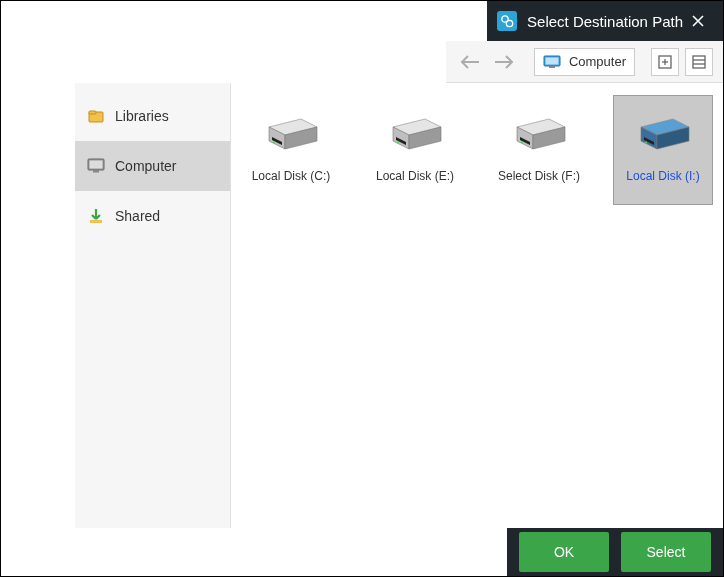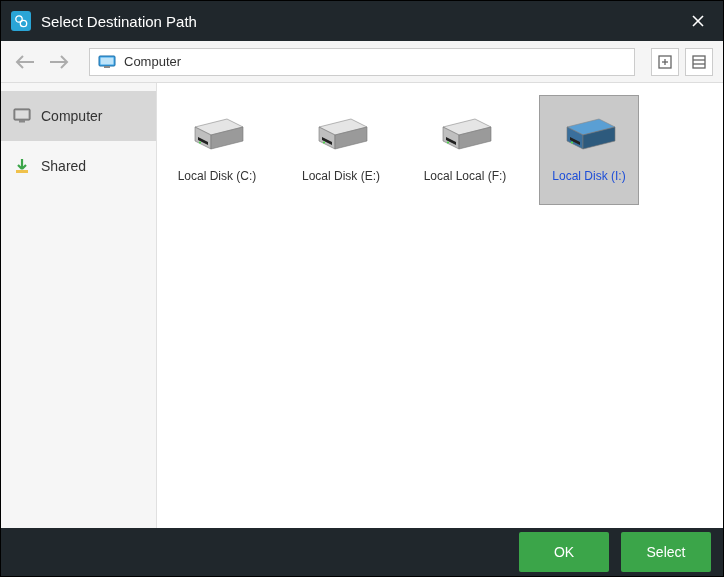--- a/index.html
+++ b/index.html
@@ -1,17 +1,17 @@
 <!DOCTYPE html>
 <html><head>
 <meta charset="utf-8">
 <style>
   * { box-sizing: border-box; margin: 0; padding: 0; }
   html, body { width: 724px; height: 577px; font-family: "Segoe UI", Tahoma, sans-serif; overflow: hidden; }
-  .window { width: 724px; height: 577px; background: #fff; display: flex; flex-direction: column; border: 1px solid #000; }
+  .window { width: 724px; height: 577px; background: #fff; display: flex; flex-direction: column; border: 1px solid #000; align-items: flex-end; }
   .titlebar { height: 40px; background: #20272c; color: #fff; display: flex; align-items: center; padding: 0 10px; }
   .app-icon { width: 20px; height: 20px; background: #2aa5d6; border-radius: 3px; display: flex; align-items: center; justify-content: center; margin-right: 10px; }
   .title-text { font-size: 15px; flex: 1; }
   .close-btn { width: 30px; height: 30px; display: flex; align-items: center; justify-content: center; cursor: pointer; }
   .close-btn svg { stroke: #fff; }
   .toolbar { height: 42px; background: #f5f5f5; border-bottom: 1px solid #ddd; display: flex; align-items: center; padding: 0 10px; gap: 6px; }
   .nav-btn { width: 28px; height: 28px; display: flex; align-items: center; justify-content: center; cursor: pointer; opacity: 0.5; }
   .nav-btn svg { stroke: #666; }
   .path-box { flex: 1; margin-left: 10px; margin-right: 10px; height: 28px; border: 1px solid #ccc; background: #fff; display: flex; align-items: center; padding: 0 8px; gap: 8px; font-size: 13px; color: #333; }
   .path-box .pc-icon svg { display: block; }
@@ -83,20 +83,29 @@
       <svg width="16" height="16" viewBox="0 0 16 16" fill="none" stroke="#666" stroke-width="1.3">
           <rect x="2" y="2" width="12" height="12"></rect>
           <line x1="2" y1="6" x2="14" y2="6"></line>
           <line x1="2" y1="10" x2="14" y2="10"></line>
         </svg>
     </div>
   </div>
 
   <div class="body">
     <div class="sidebar" id="sidebar">
+        <div class="sb-item">
+          <span class="sb-icon">
+            <svg width="18" height="18" viewBox="0 0 18 18">
+              <rect x="2" y="5" width="14" height="10" rx="1" fill="#f0c14b" stroke="#c98f1b"></rect>
+              <rect x="2" y="4" width="7" height="3" rx="1" fill="#f0c14b" stroke="#c98f1b"></rect>
+            </svg>
+          </span>
+          <span>Libraries</span>
+        </div>
         <div class="sb-item selected">
           <span class="sb-icon">
             <svg width="18" height="16" viewBox="0 0 18 16">
               <rect x="1" y="1" width="16" height="11" rx="1" fill="#999" stroke="#666"></rect>
               <rect x="2.5" y="2.5" width="13" height="8" fill="#ddd"></rect>
               <rect x="6" y="12" width="6" height="2.5" fill="#888"></rect>
             </svg>
           </span>
           <span>Computer</span>
         </div>
@@ -133,21 +142,21 @@
             <div class="disk-label">Local Disk (E:)</div>
           </div>
           <div class="disk-item">
             <div class="disk-icon"><svg width="60" height="42" viewBox="0 0 60 42">
                 <polygon points="8,10 40,2 56,10 24,18" fill="#e5e5e5" stroke="#888" stroke-width="0.6"></polygon>
                 <polygon points="8,10 24,18 24,32 8,24" fill="#bfbfbf" stroke="#777" stroke-width="0.6"></polygon>
                 <polygon points="24,18 56,10 56,24 24,32" fill="#9a9a9a" stroke="#777" stroke-width="0.6"></polygon>
                 <rect x="11" y="20" width="10" height="3" fill="#222" transform="skewY(26)" transform-origin="11 20"></rect>
                 <circle cx="13" cy="25.5" r="1.1" fill="#4bd94b"></circle>
               </svg></div>
-            <div class="disk-label">Local Local (F:)</div>
+            <div class="disk-label">Select Disk (F:)</div>
           </div>
           <div class="disk-item selected">
             <div class="disk-icon"><svg width="60" height="42" viewBox="0 0 60 42">
                 <polygon points="8,10 40,2 56,10 24,18" fill="#5a9fd4" stroke="#888" stroke-width="0.6"></polygon>
                 <polygon points="8,10 24,18 24,32 8,24" fill="#3a6f9c" stroke="#777" stroke-width="0.6"></polygon>
                 <polygon points="24,18 56,10 56,24 24,32" fill="#2d5a7d" stroke="#777" stroke-width="0.6"></polygon>
                 <rect x="11" y="20" width="10" height="3" fill="#222" transform="skewY(26)" transform-origin="11 20"></rect>
                 <circle cx="13" cy="25.5" r="1.1" fill="#4bd94b"></circle>
               </svg></div>
             <div class="disk-label">Local Disk (I:)</div>

